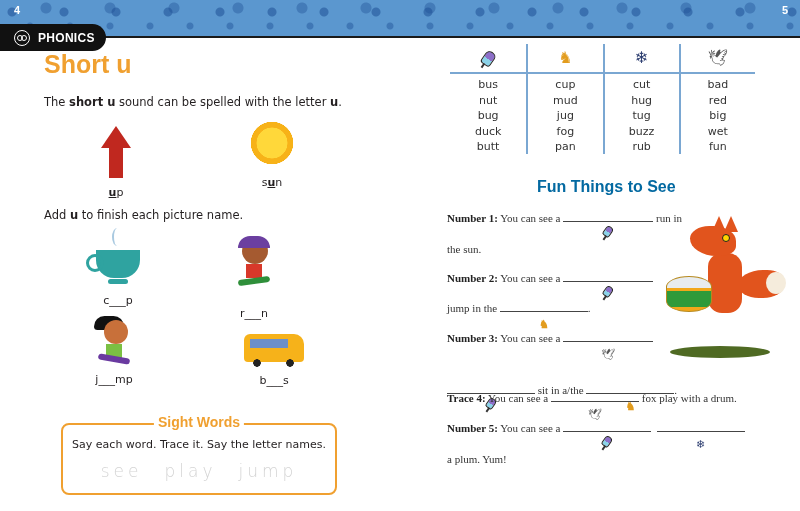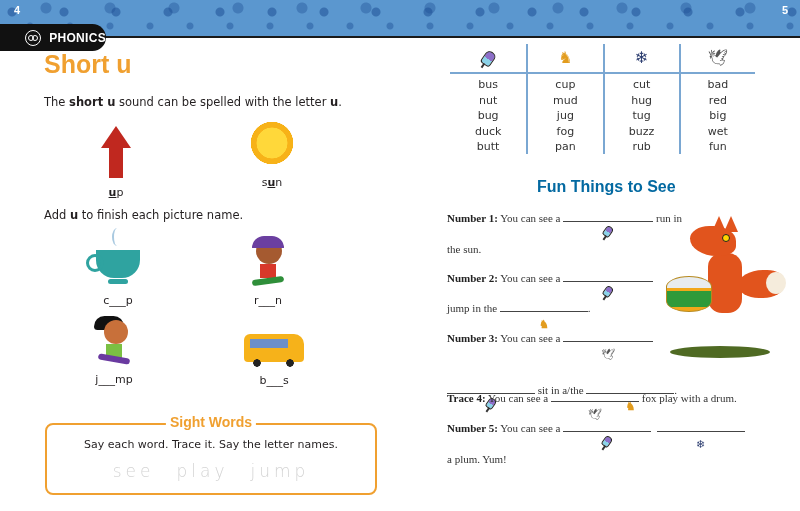--- a/index.html
+++ b/index.html
@@ -16,21 +16,21 @@
     background-size: 52px 38px, 40px 38px, 64px 38px;
     border-bottom: 2px solid #1a1a1a;
   }
   .page-num { position: absolute; top: 4px; color: #ffffff; font-weight: bold; font-size: 11px; font-family: "Liberation Sans", sans-serif; }
   .page-num.left { left: 14px; }
   .page-num.right { right: 12px; }
 
   .phonics-tab {
     position: absolute; left: 0; top: 24px; width: 106px; height: 27px;
     background: #111111; border-radius: 0 14px 14px 0;
-    display: flex; align-items: center; padding-left: 14px; gap: 8px; justify-content: flex-end;
+    display: flex; align-items: center; padding-left: 14px; gap: 8px;
   }
   .phonics-icon { width: 16px; height: 16px; border: 1.6px solid #fff; border-radius: 50%; position: relative; }
   .phonics-icon::before, .phonics-icon::after { content: ""; position: absolute; top: 4px; width: 4px; height: 4px; border: 1.2px solid #fff; border-radius: 50%; }
   .phonics-icon::before { left: 2px; } .phonics-icon::after { right: 2px; }
   .phonics-label { color: #fff; font-weight: bold; font-size: 12px; letter-spacing: 0.3px; font-family: "Liberation Sans", sans-serif; }
 
   .title { position: absolute; left: 44px; top: 50px; color: #f0a030; font-size: 25px; font-weight: bold; font-family: "Liberation Sans", sans-serif; }
   .intro { position: absolute; left: 44px; top: 95px; font-size: 11.5px; }
   .instr { position: absolute; left: 44px; top: 208px; font-size: 11.5px; }
   b { font-weight: bold; }
@@ -61,21 +61,21 @@
 
   .girl .hair { position: absolute; left: 2px; top: 4px; width: 30px; height: 14px; background: #111; border-radius: 12px 12px 4px 4px; }
   .girl .head { background: #c8703a; left: 12px; top: 8px; width: 24px; height: 24px; }
   .girl .body { background: #7bc043; top: 32px; }
   .girl .legs { background: #6a3aa0; top: 44px; transform: rotate(10deg); }
 
   .bus-shape { width: 60px; height: 28px; background: #f6b21a; border-radius: 6px 10px 4px 4px; position: relative; margin-top: 18px; }
   .bus-shape::before { content: ""; position: absolute; left: 6px; top: 5px; width: 38px; height: 9px; background: #6c8fc8; }
   .bus-shape::after { content: ""; position: absolute; left: 8px; bottom: -5px; width: 44px; height: 8px; background: radial-gradient(circle at 5px 4px, #222 3.5px, transparent 4px), radial-gradient(circle at 38px 4px, #222 3.5px, transparent 4px); }
 
-  .sight-box { position: absolute; left: 45px; top: 423px; width: 332px; height: 72px; border: 2px solid #f0a030; border-radius: 8px; padding-left: 16px; }
+  .sight-box { position: absolute; left: 61px; top: 423px; width: 276px; height: 72px; border: 2px solid #f0a030; border-radius: 8px; padding-left: 16px; }
   .sight-title { position: absolute; left: 50%; top: -11px; transform: translateX(-50%); background: #fff; padding: 0 4px; color: #f0a030; font-size: 14px; font-weight: bold; font-family: "Liberation Sans", sans-serif; white-space: nowrap; }
   .sight-instr { position: absolute; left: 0; right: 0; top: 13px; text-align: center; font-size: 11px; }
   .trace-words { position: absolute; left: 0; right: 0; top: 36px; display: flex; justify-content: center; gap: 22px; }
   .trace-word { font-size: 17px; color: #d4d4d4; letter-spacing: 4px; font-family: "DejaVu Sans", sans-serif; font-weight: 300; }
 
   
   .wtable { position: absolute; left: 450px; top: 44px; width: 305px; }
   .wtable .hdr { display: flex; height: 30px; border-bottom: 2px solid #7aa7d2; }
   .wtable .cols { display: flex; }
   .wcol { width: 25%; text-align: center; }
@@ -142,21 +142,21 @@
 <div class="instr">
   <span>Add </span><b>u</b><span> to finish each picture name.</span>
 </div>
 
 <div class="pic" style="left:96px; top:228px;">
   <div class="cup-shape">
       <span class="steam"></span>
     </div>
   <div class="cap" style="margin-top:16px;"><span>c</span>___<span>p</span></div>
 </div>
-<div class="pic" style="left:246px; top:236px;">
+<div class="pic" style="left:232px; top:236px;gap:13px;">
   <div class="kid">
       <span class="head"></span>
       <span class="cap"></span>
       <span class="body"></span>
       <span class="legs"></span>
     </div>
   <div class="cap"><span>r</span>___<span>n</span></div>
 </div>
 <div class="pic" style="left:92px; top:312px;">
   <div class="kid girl">

